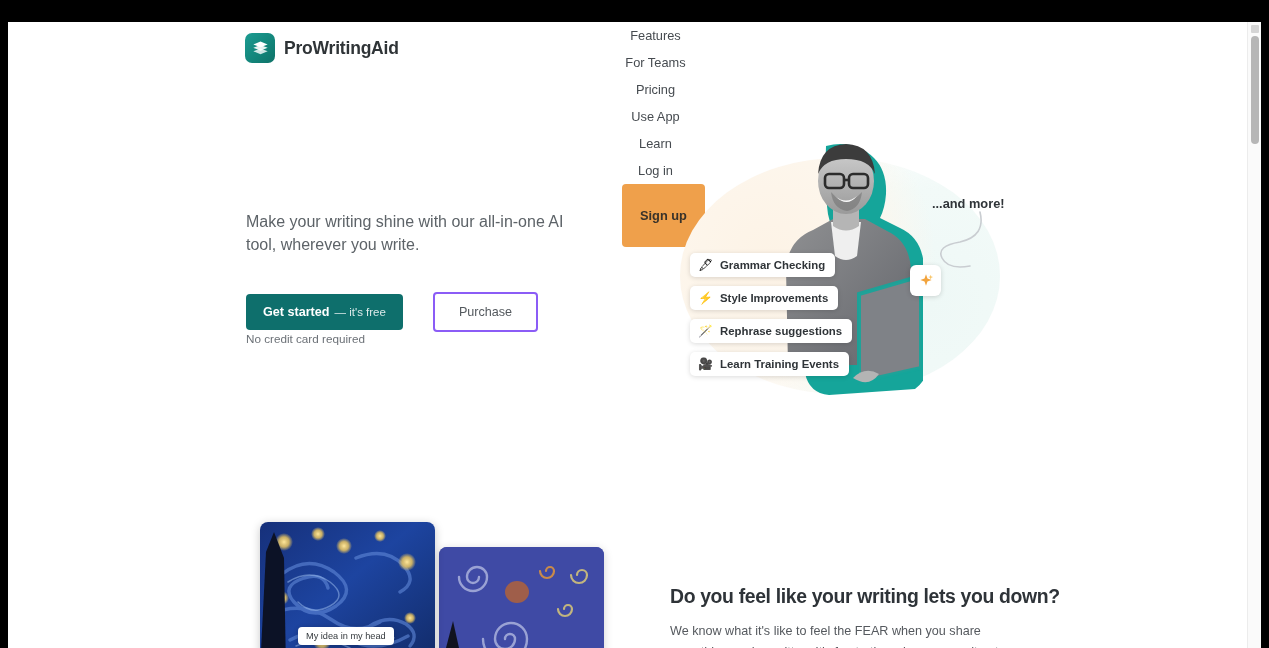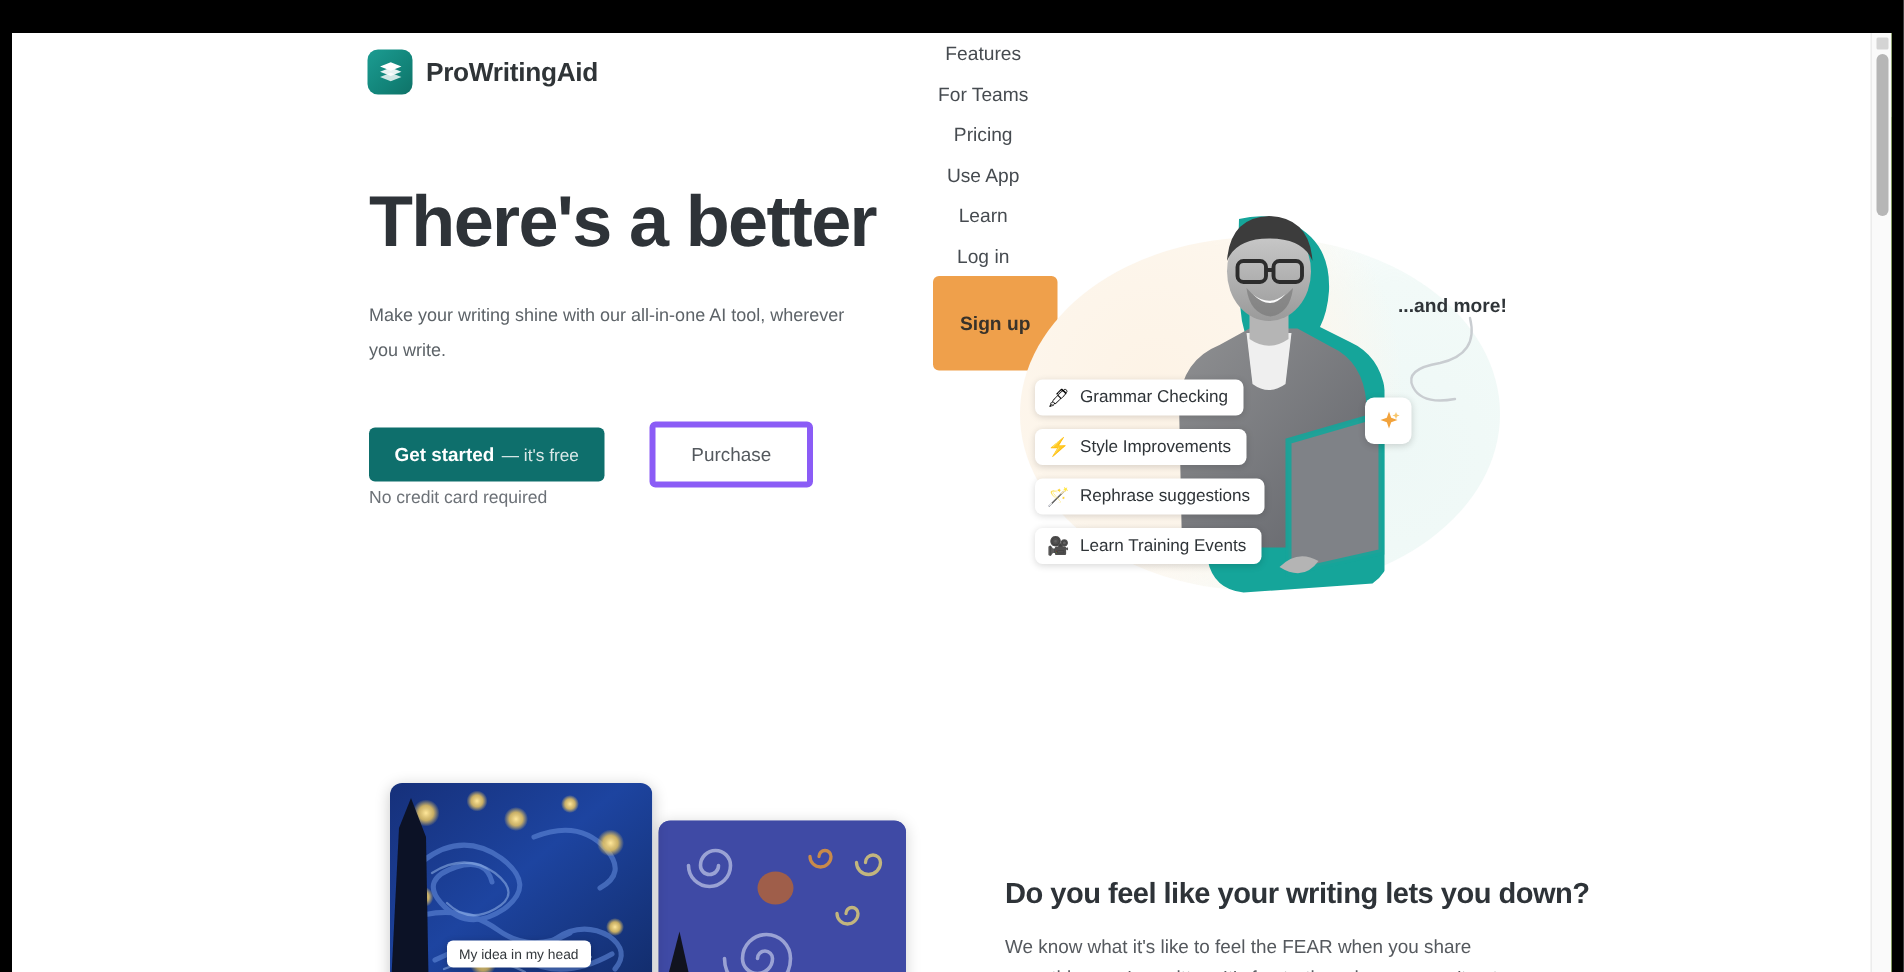--- a/index.html
+++ b/index.html
@@ -60,33 +60,33 @@
     white-space: nowrap;
   }
 
   
   .hero-copy { position: absolute; left: 238px; top: 98px; width: 360px; }
   .hero-title {
     font-size: 48px; line-height: 57px; font-weight: bold;
     color: #2e3338; letter-spacing: -1.1px;
   }
   .hero-sub {
-    margin-top: 22px;
-    font-size: 12px; line-height: 23px; color: #5d6368;
+    margin-top: 33px;
+    font-size: 16px; line-height: 23px; color: #5d6368;
     width: 325px;
   }
   .hero-cta { margin-top: 36px; display: flex; align-items: center; gap: 30px; }
   .btn-primary {
     background: #0e6f6c; color: #ffffff; border: none; border-radius: 4px;
     padding: 11px 17px; font-size: 12.6px; font-weight: bold;
     cursor: pointer; white-space: nowrap;
   }
   .btn-primary .muted { font-weight: normal; opacity: .85; margin-left: 5px; font-size: 11.5px;}
   .btn-ghost {
-    background: #ffffff; color: #54595e; border: 4px solid #8b5cf6; border-radius: 4px;
+    background: #ffffff; color: #54595e; border: 2px solid #8b5cf6; border-radius: 4px;
     padding: 11px 24px; font-size: 12.6px; cursor: pointer; white-space: nowrap;
   }
   .hero-note {
     font-size: 11.7px; color: #6c7177;
   }
 
   
   .hero-art {
     position: absolute; left: 660px; top: 96px; width: 350px; height: 300px;
   }
@@ -114,21 +114,21 @@
   .squiggle { position: absolute; left: 262px; top: 92px; }
   .chips { position: absolute; left: 22px; top: 135px; width: 150px; }
   .chip {
     background: #ffffff; border-radius: 5px;
     box-shadow: 0 1px 5px rgba(0,0,0,.15);
     display: flex; align-items: center; gap: 7px;
     padding: 6px 10px 6px 8px; margin-bottom: 9px;
     width: max-content; min-width: 120px;
   }
   .chip-icon { font-size: 12px; line-height: 1; width: 15px; text-align: center; }
-  .chip-label { font-size: 11.4px; color: #2f3438; font-weight: 400; white-space: nowrap; }
+  .chip-label { font-size: 11.4px; color: #2f3438; font-weight: 700; white-space: nowrap; }
 
   
   .sec2-art { position: absolute; left: 245px; top: 493px; width: 355px; height: 160px; }
   .canvas-real {
     position: absolute; left: 7px; top: 7px; width: 175px; height: 148px;
     border-radius: 8px; overflow: hidden;
     box-shadow: 0 2px 10px rgba(0,0,0,.22);
   }
   .canvas-crude {
     position: absolute; left: 186px; top: 32px; width: 165px; height: 128px;
@@ -190,21 +190,21 @@
       <a href="#">Pricing</a>
       <a href="#">Use App</a>
       <a href="#">Learn</a>
       <a href="#">Log in</a>
       <button class="btn-signup">Sign up</button>
     </div>
   </div>
 
   <div class="hero-copy">
     <h1 class="hero-title">
-      <span>There's a better</span><br>
+      <br>
     </h1>
     <p class="hero-sub">Make your writing shine with our all-in-one AI tool, wherever you write.</p>
 
     <div class="hero-cta">
       <button class="btn-primary">
         <span>Get started</span><span class="muted">— it's free</span>
       </button>
       <button class="btn-ghost">Purchase</button>
     </div>
 

